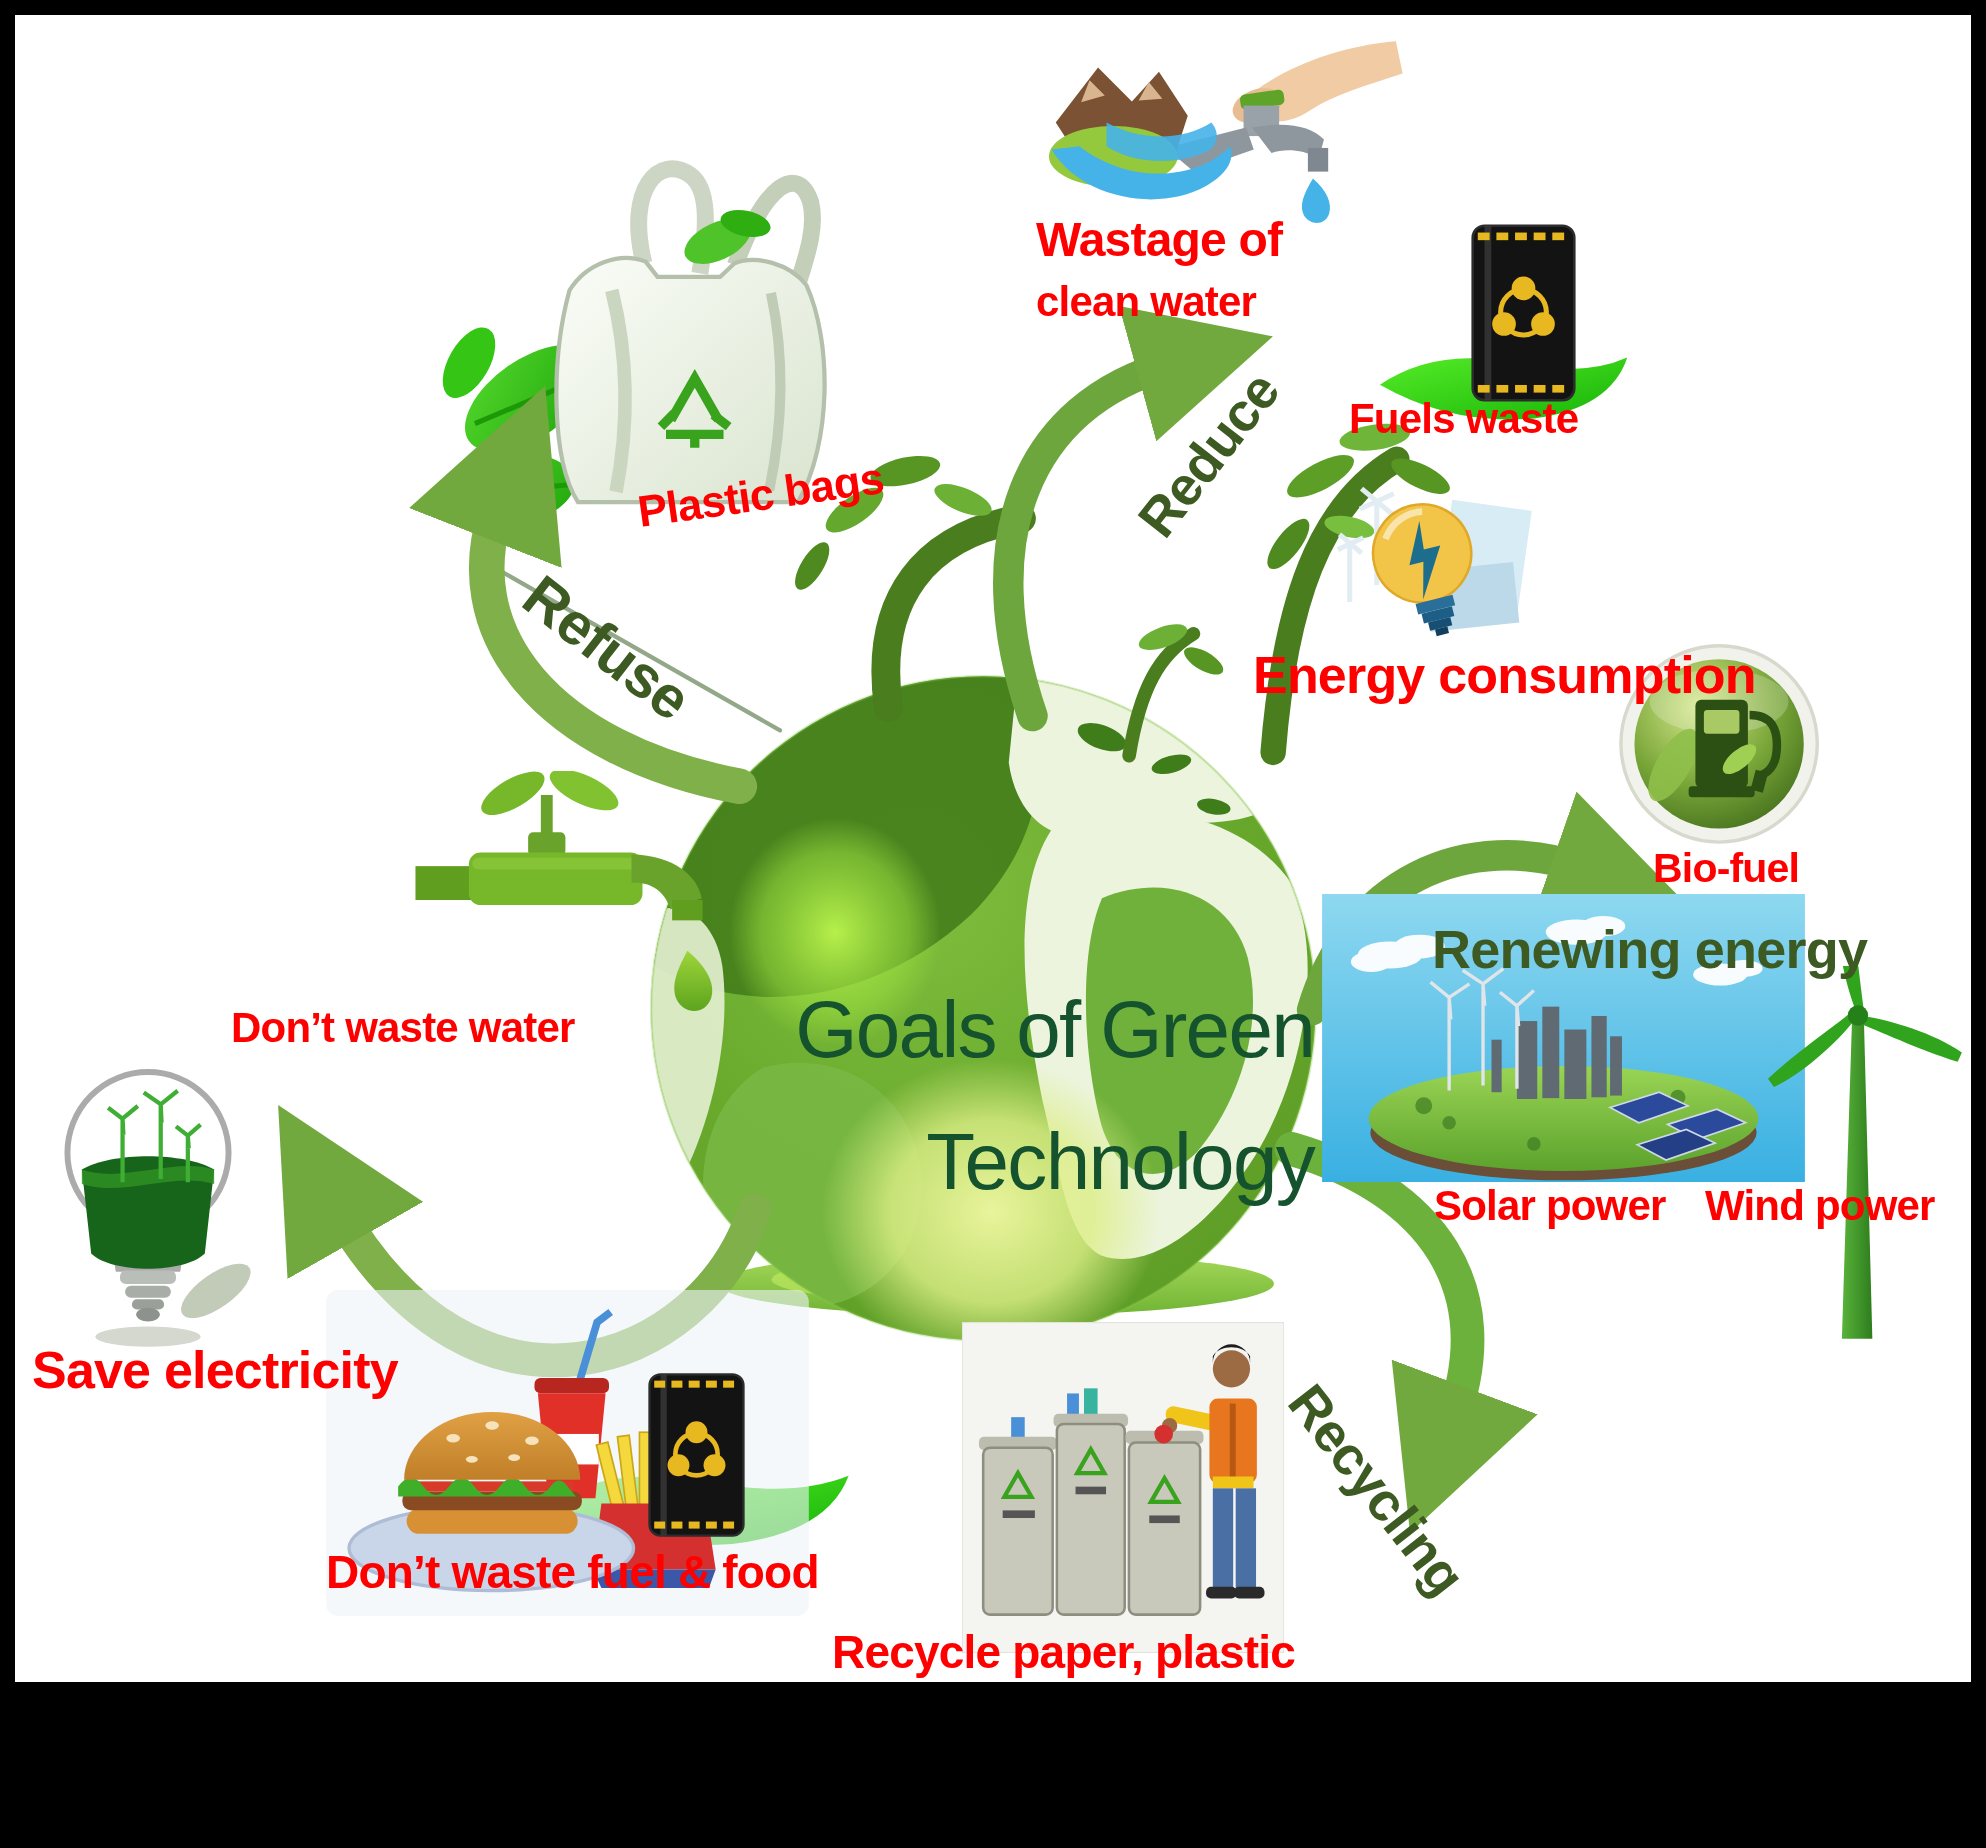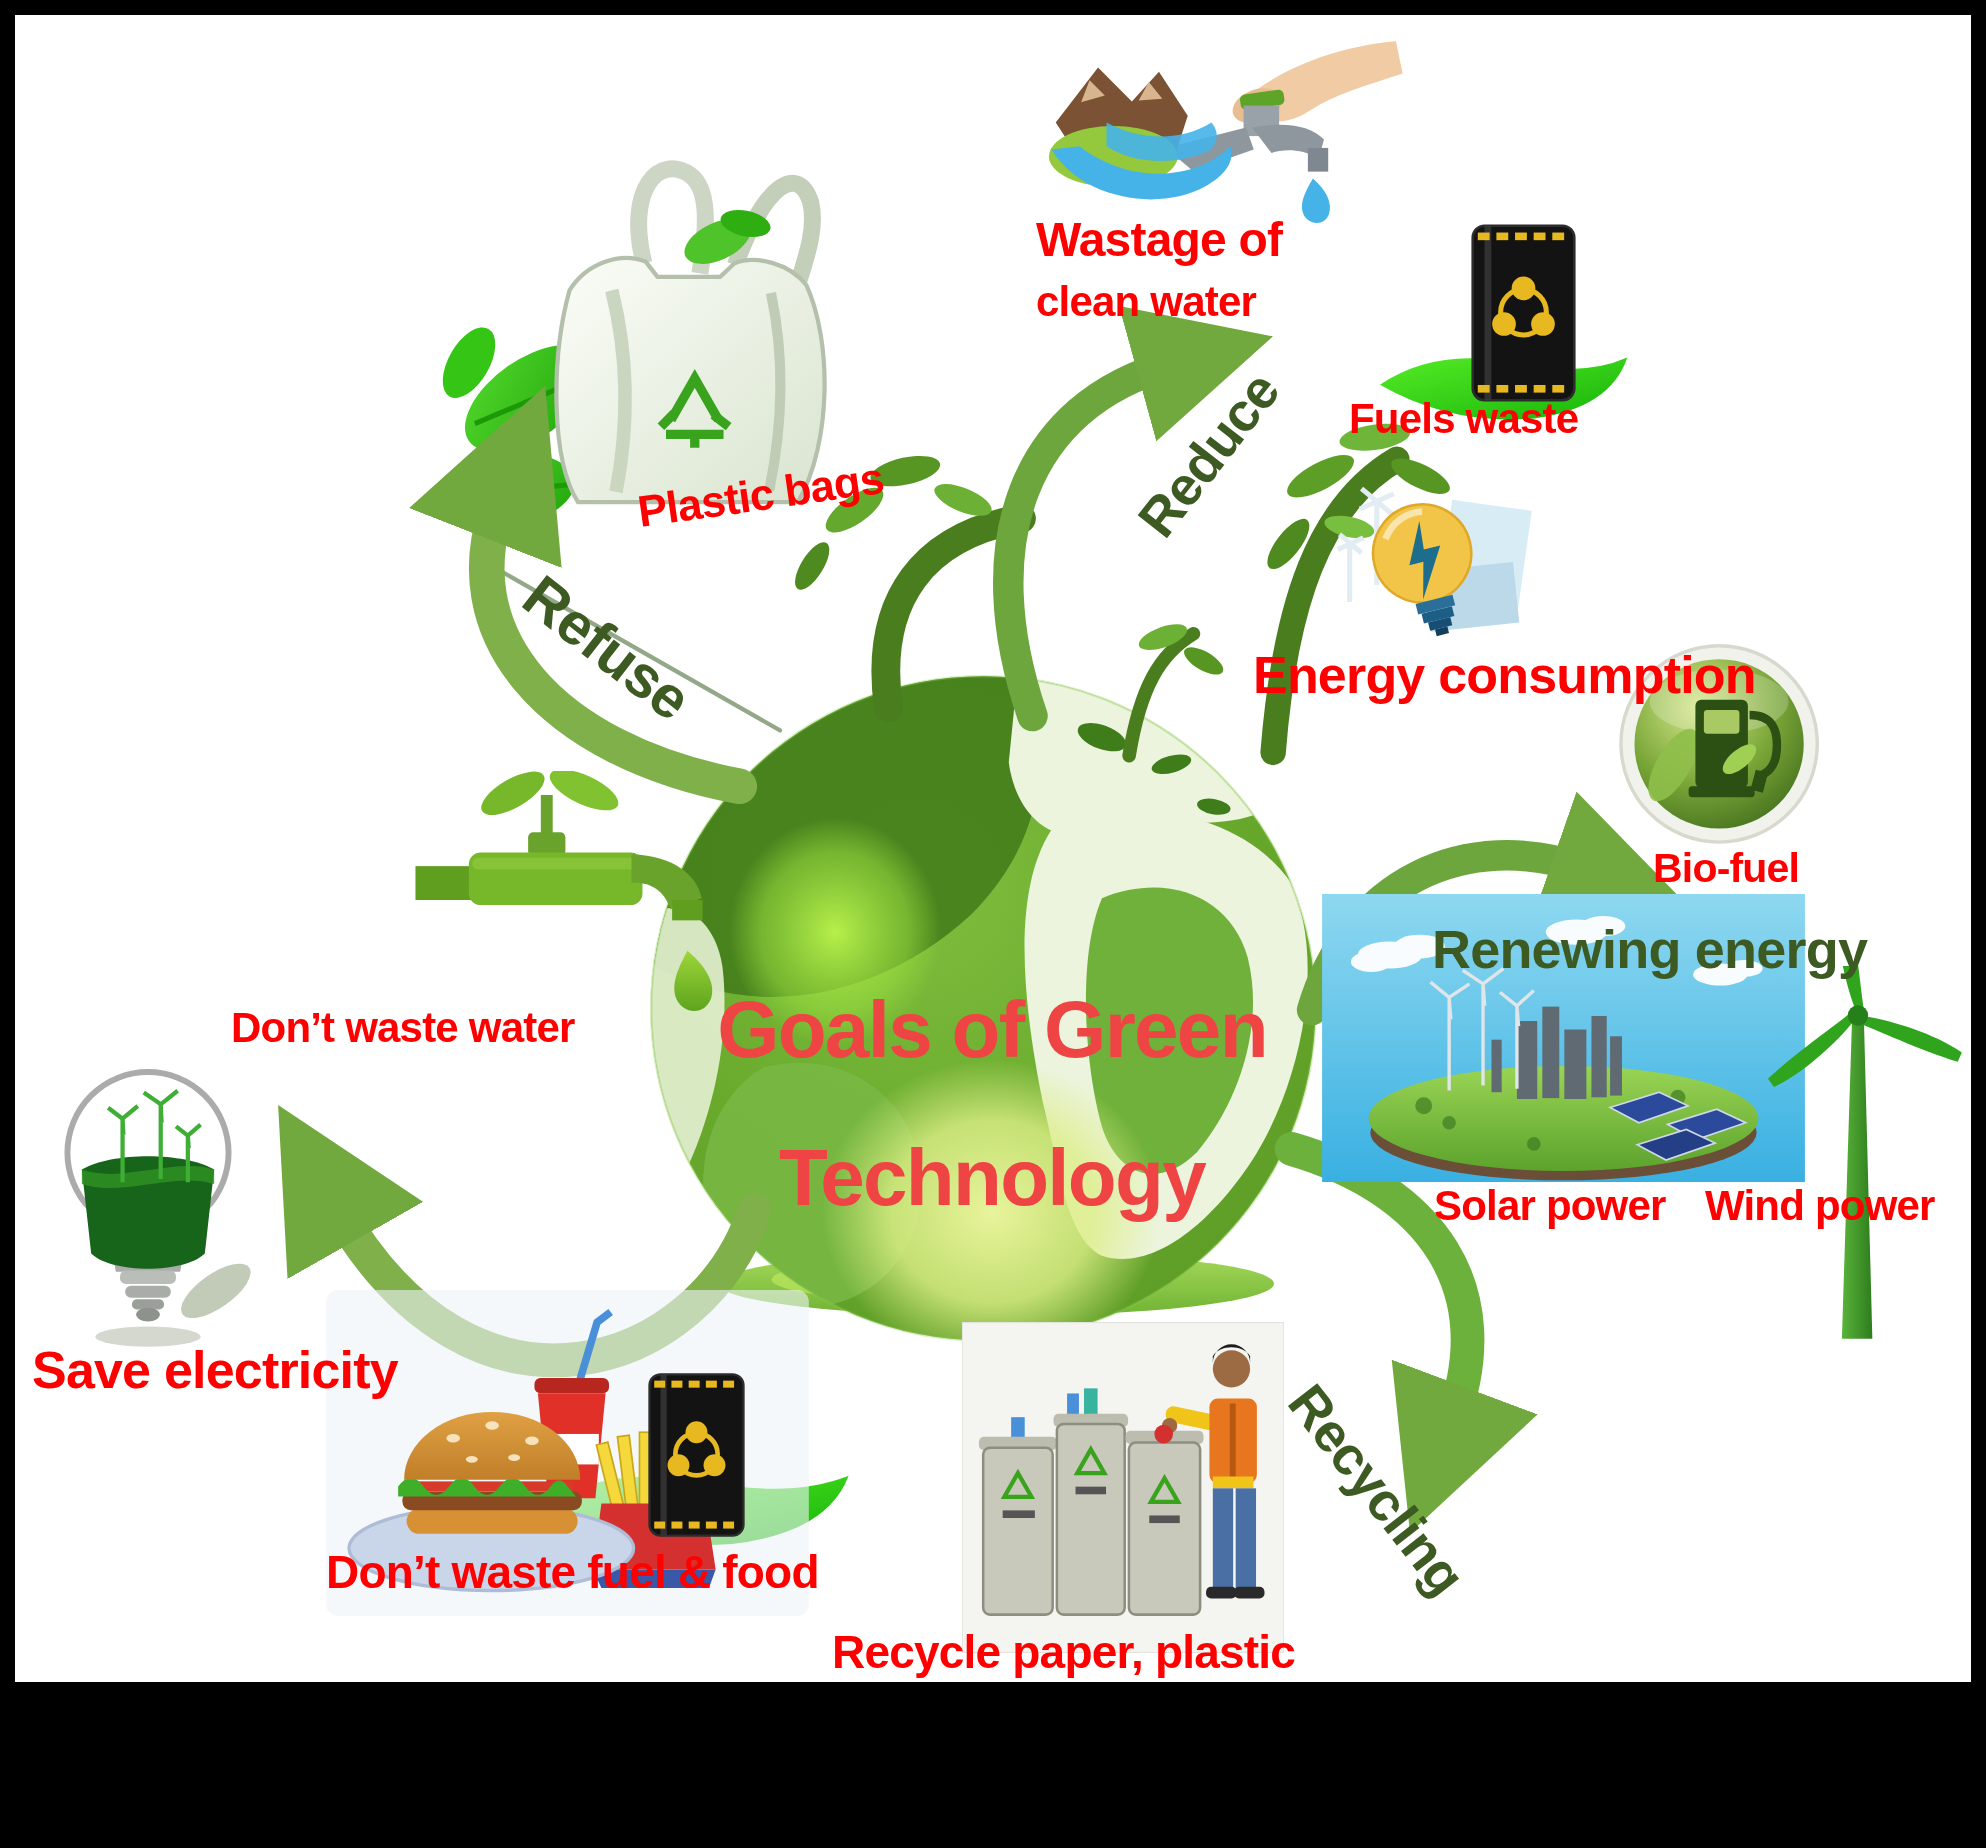--- a/index.html
+++ b/index.html
@@ -4,24 +4,24 @@
 <style>
   html,body{margin:0;padding:0;background:#fff;}
   .canvas{position:relative;width:1987px;height:1848px;background:#ffffff;overflow:hidden;
           font-family:"Liberation Sans",sans-serif;}
   .scene{position:absolute;left:0;top:0;}
   .icon{position:absolute;}
   .lbl{position:absolute;font-weight:bold;white-space:nowrap;letter-spacing:-0.8px;line-height:1;}
   .red{color:#ff0000;}
   .grn{color:#3c5a22;}
   .frame{position:absolute;background:#000;}
-  .title-wrap{position:absolute;left:670px;top:990px;width:644px;text-align:center;color:#ef4444;
-              font-weight:bold;letter-spacing:-1.7px;}
+  .title-wrap{position:absolute;left:670px;top:990px;width:644px;text-align:right;color:#14532d;
+              font-weight:normal;letter-spacing:-1.7px;}
   .title-line{font-size:80px;line-height:1;}
-  .title-line + .title-line{margin-top:68px;}
+  .title-line + .title-line{margin-top:52px;}
 </style>
 </head>
 <body>
 
 <div class="canvas">
 
   <svg class="scene" width="1987" height="1848" viewBox="0 0 2344 2181">
     <defs>
       <radialGradient id="globeBody" cx="40%" cy="32%" r="80%">
         <stop offset="0%" stop-color="#7fbd3d"></stop>

